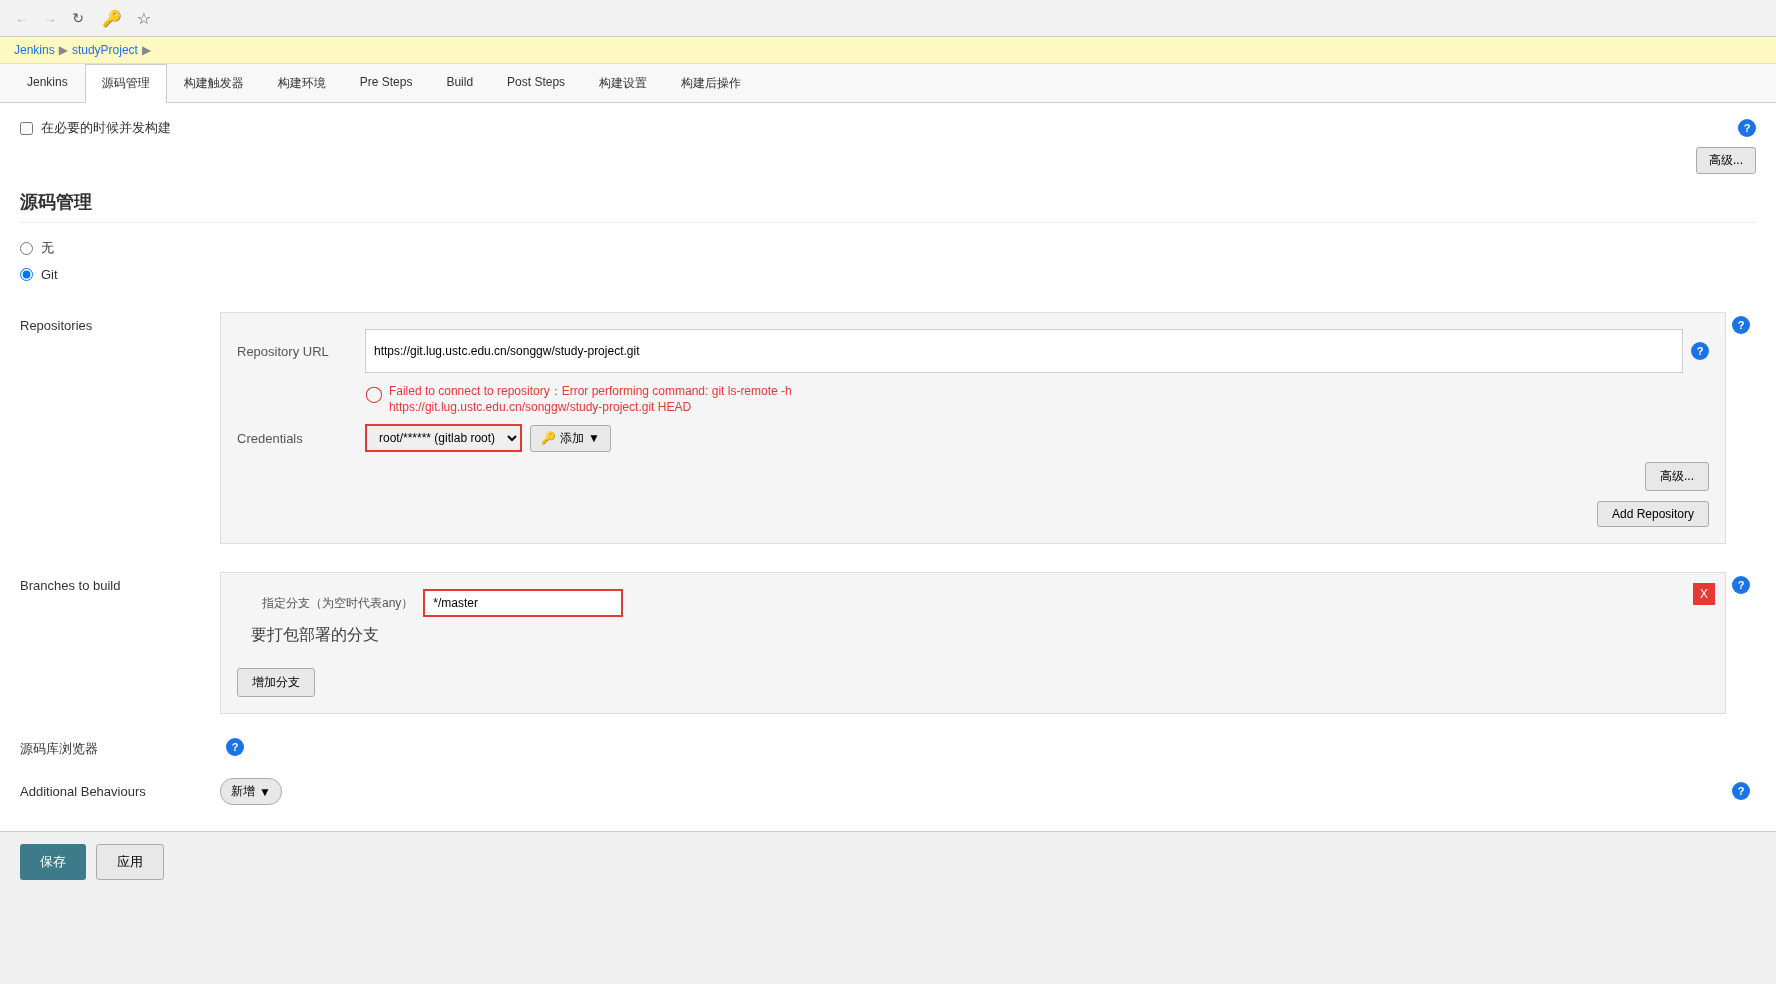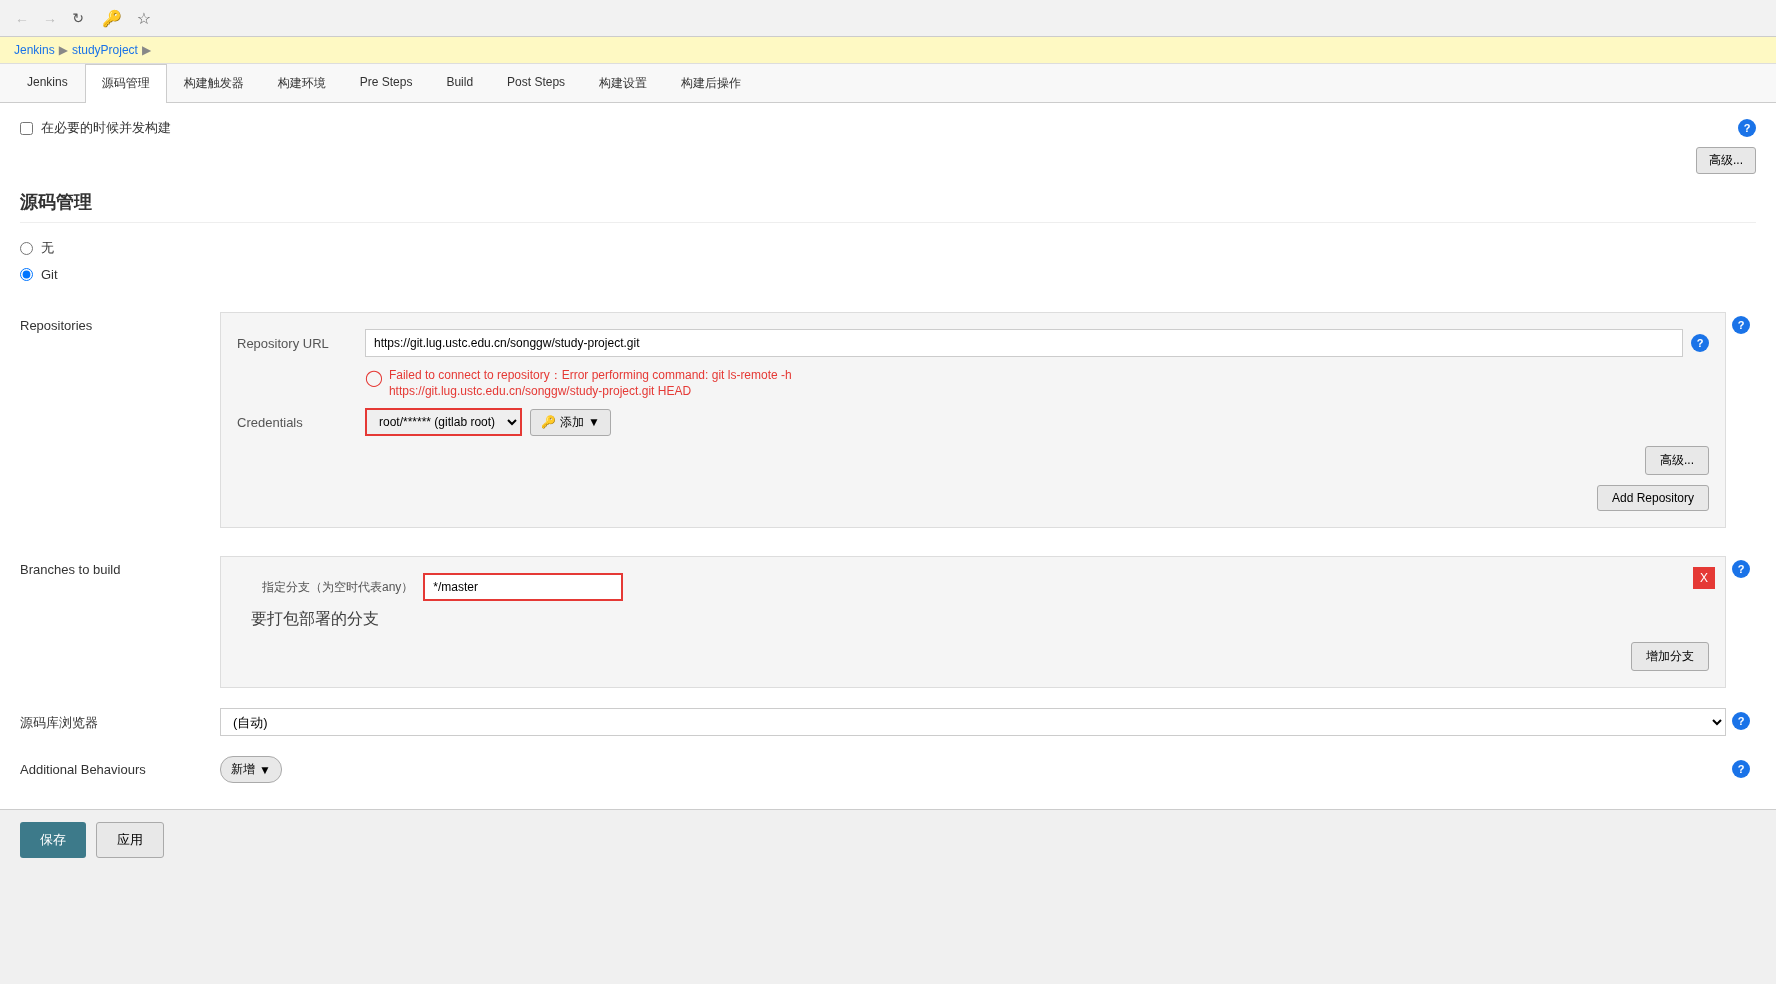--- a/index.html
+++ b/index.html
@@ -49,21 +49,21 @@
     .radio-option { display: flex; align-items: center; gap: 8px; margin-bottom: 10px; font-size: 13px; cursor: pointer; }
     .radio-option input[type=radio] { cursor: pointer; }
     .form-row { display: flex; align-items: flex-start; padding: 10px 0; }
     .form-label { width: 200px; min-width: 200px; font-size: 13px; color: #333; padding-top: 6px; }
     .form-field { flex: 1; }
 
     
     .repo-box { background: #f5f5f5; border: 1px solid #ddd; padding: 16px; margin-bottom: 8px; position: relative; }
     .field-row { display: flex; align-items: center; gap: 8px; margin-bottom: 10px; }
     .field-label { width: 120px; font-size: 13px; color: #555; }
-    .text-input { flex: 1; padding: 5px 8px; border: 1px solid #ccc; font-size: 12px; height: 28px; }
+    .text-input { flex: 1; padding: 5px 8px; border: 1px solid #ccc; font-size: 12px; height: 44px; }
 
     
     .error-msg { display: flex; align-items: flex-start; gap: 6px; color: #e53935; font-size: 12px; margin-bottom: 10px; margin-left: 128px; }
     .error-icon { color: #e53935; font-size: 16px; margin-top: 1px; flex-shrink: 0; }
 
     
     .credentials-row { display: flex; align-items: center; gap: 8px; margin-bottom: 10px; }
     .select-dropdown { padding: 4px 8px; border: 2px solid #e53935; font-size: 12px; height: 28px; cursor: pointer; }
     .btn-add { display: flex; align-items: center; gap: 4px; background: #e8e8e8; border: 1px solid #aaa; padding: 4px 10px; font-size: 12px; cursor: pointer; border-radius: 3px; }
 
@@ -93,21 +93,21 @@
     
     .help-icon { width: 18px; height: 18px; background: #1a73e8; color: white; border-radius: 50%; display: inline-flex; align-items: center; justify-content: center; font-size: 11px; font-weight: bold; cursor: pointer; flex-shrink: 0; }
 
     
     .bottom-bar { background: #f0f0f0; padding: 12px 20px; display: flex; gap: 10px; border-top: 1px solid #ccc; }
     .btn-save { background: #3d7a8a; color: white; border: none; padding: 8px 20px; font-size: 13px; cursor: pointer; border-radius: 3px; }
     .btn-apply { background: #e8e8e8; border: 1px solid #aaa; padding: 8px 20px; font-size: 13px; cursor: pointer; border-radius: 3px; }
 
     .help-col { width: 30px; display: flex; justify-content: center; padding-top: 4px; }
 
-    .add-branch-row { display: flex; justify-content: flex-end; margin-top: 12px; }
+    .add-branch-row { display: flex; margin-top: 22px; }
     .btn-add-branch { background: #e8e8e8; border: 1px solid #aaa; padding: 5px 14px; font-size: 12px; cursor: pointer; border-radius: 3px; }
   </style>
 </head>
 <body>
 
 <div class="browser-chrome">
   <div class="address-bar">
     <div class="nav-buttons">
       <button class="nav-btn disabled">←</button>
       <button class="nav-btn disabled">→</button>
@@ -227,25 +227,20 @@
           </div>
         </div>
       </div>
       <div class="help-col">
         <span class="help-icon">?</span>
       </div>
     </div>
 
     <div class="form-row">
       <div class="form-label">源码库浏览器</div>
-      <div class="form-field">
-        <select class="browser-select">
-          <option>(自动)</option>
-        </select>
-      </div>
       <div class="help-col">
         <span class="help-icon">?</span>
       </div>
     </div>
 
     <div class="form-row">
       <div class="form-label">Additional Behaviours</div>
       <div class="form-field">
         <button class="btn-add-new">
           <span>新增</span>

